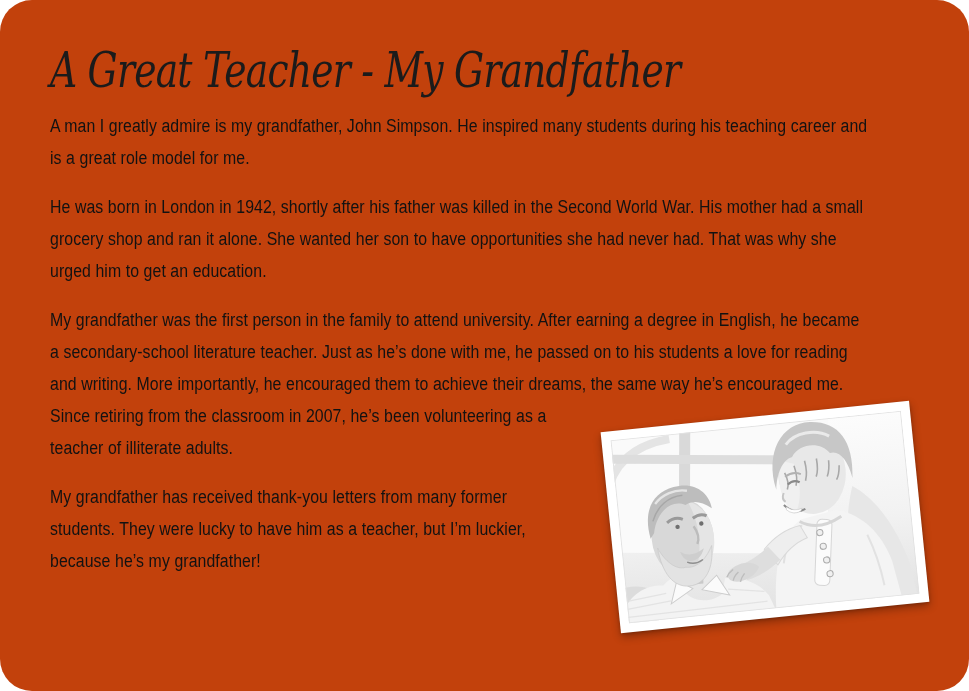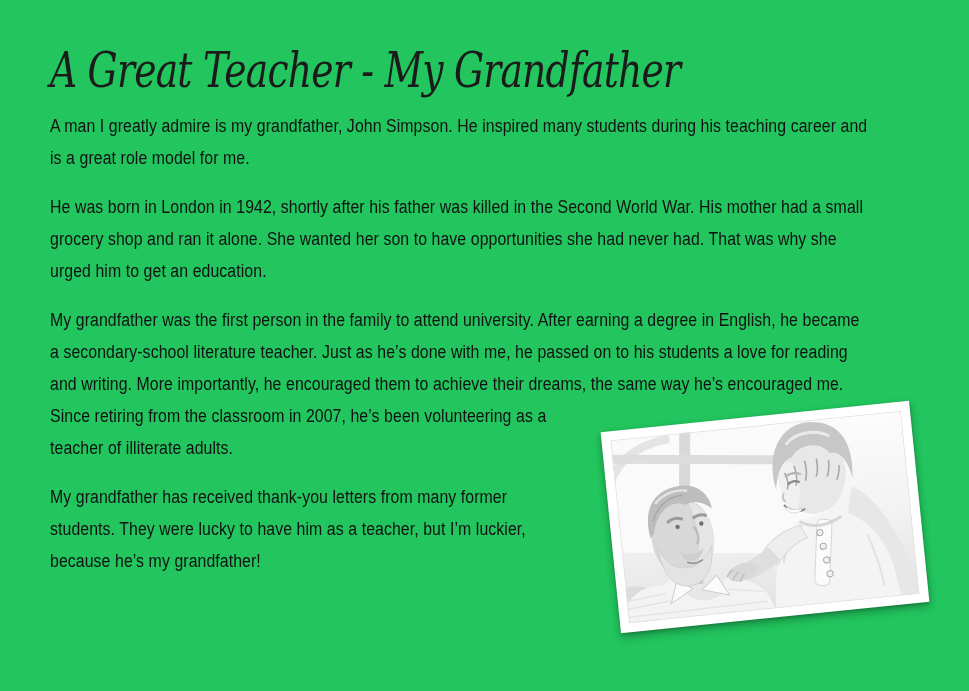--- a/index.html
+++ b/index.html
@@ -4,24 +4,25 @@
 <style>
   html, body {
     margin: 0;
     padding: 0;
     background: #ffffff;
   }
   .page {
     position: relative;
     width: 969px;
     height: 691px;
-    background: #22c55e;
+    background: #c2410c;
     overflow: hidden;
     font-family: "Liberation Sans", sans-serif;
     color: #121212;
+    border-radius: 32px;
   }
   .title {
     position: absolute;
     left: 50px;
     top: 46px;
     margin: 0;
     font-family: "DejaVu Serif", "Liberation Serif", serif;
     font-style: italic;
     font-weight: 400;
     font-size: 48px;

